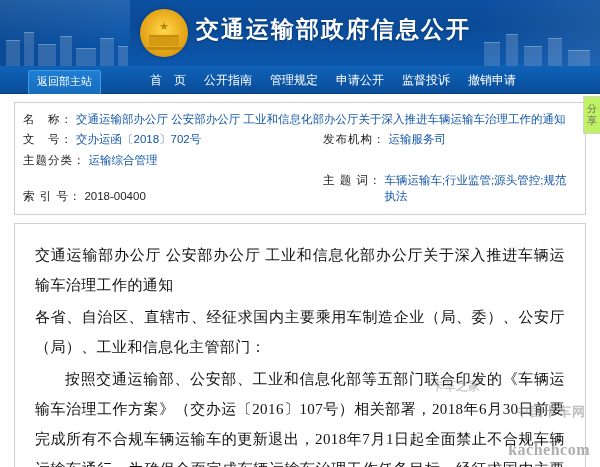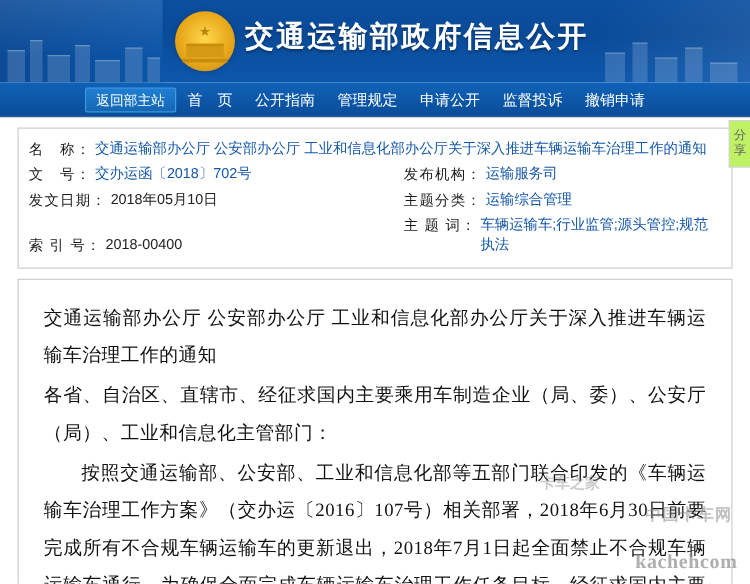--- a/index.html
+++ b/index.html
@@ -85,31 +85,30 @@
   
   .navbar {
     position: relative;
     height: 28px;
     background: linear-gradient(180deg, #0f62b8 0%, #0a4d99 100%);
     border-bottom: 1px solid #073e80;
   }
   .back-btn {
     position: absolute;
     left: 28px; top: 4px;
-    height: 20px;
+    height: 32px;
     padding: 0 8px;
     line-height: 20px;
     font-size: 11px;
     color: #ffffff;
     background: linear-gradient(180deg, #1f7fd4 0%, #1467b4 100%);
     border: 1px solid #3f9ae0;
     border-radius: 2px;
     cursor: pointer;
     white-space: nowrap;
-    margin-left: 40px;
   }
   .nav-items {
     position: absolute;
     left: 150px; top: 0;
     height: 28px;
     display: flex;
     align-items: center;
     gap: 18px;
   }
   .nav-items span {
@@ -287,24 +286,20 @@
           <span class="meta-label">文　号</span>
           <span class="meta-value">交办运函〔2018〕702号</span>
         </div>
         <div class="meta-cell right">
           <span class="meta-label">发布机构</span>
           <span class="meta-value">运输服务司</span>
         </div>
       </div>
 
       <div class="meta-row">
-        <div class="meta-cell left">
-          <span class="meta-label">发文日期</span>
-          <span class="meta-value plain">2018年05月10日</span>
-        </div>
         <div class="meta-cell right">
           <span class="meta-label">主题分类</span>
           <span class="meta-value">运输综合管理</span>
         </div>
       </div>
 
       <div class="meta-row">
         <div class="meta-cell left">
           <span class="meta-label">索 引 号</span>
           <span class="meta-value plain">2018-00400</span>

